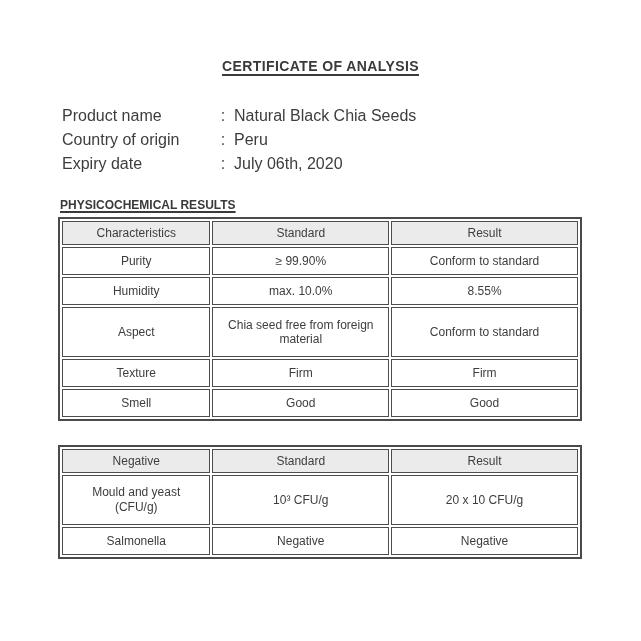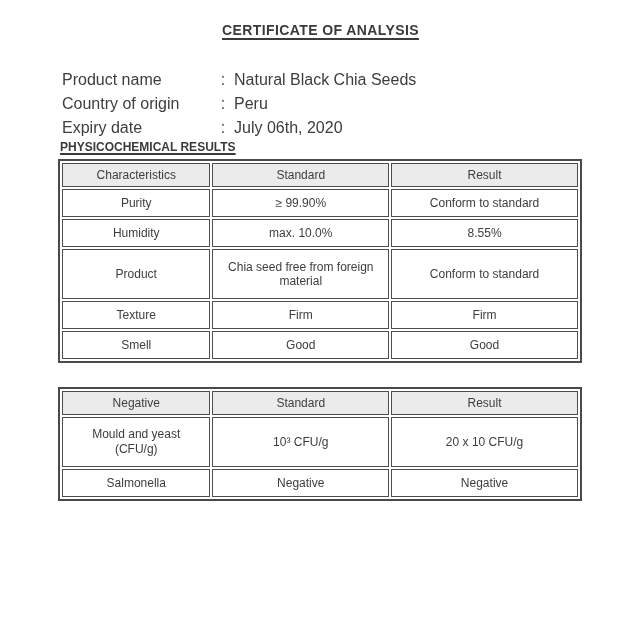--- a/index.html
+++ b/index.html
@@ -12,21 +12,21 @@
     width: 641px;
     height: 641px;
     background: #ffffff;
     font-family: "Liberation Sans", "DejaVu Sans", sans-serif;
     color: #3d3d3d;
     overflow: hidden;
     box-sizing: border-box;
   }
   .doc-title {
     margin: 0;
-    padding-top: 22px;
+    padding-top: 58px;
     text-align: center;
     font-size: 14px;
     font-weight: bold;
     letter-spacing: 0.4px;
     color: #3a3a3a;
     text-decoration: underline;
     text-underline-offset: 3px;
     text-decoration-thickness: 1.5px;
   }
   .info-block {
@@ -35,21 +35,21 @@
   }
   .info-row {
     display: flex;
     line-height: 24px;
   }
   .info-label { width: 150px; }
   .info-colon { width: 22px; text-align: center; color: #4a4a4a; }
   .info-value { }
 
   .section { margin-left: 58px; width: 524px; }
-  .section-phys  { }
+  .section-phys  { margin-top: 22px; }
   .section-micro { margin-top: 24px; }
 
   .section-heading {
     margin: 0 0 5px 2px;
     font-size: 12px;
     font-weight: bold;
     color: #3a3a3a;
     text-decoration: underline;
     text-underline-offset: 2px;
     text-decoration-thickness: 1.5px;
@@ -131,21 +131,21 @@
           <td>Purity</td>
           <td>≥ 99.90%</td>
           <td>Conform to standard</td>
         </tr>
         <tr>
           <td>Humidity</td>
           <td>max. 10.0%</td>
           <td>8.55%</td>
         </tr>
         <tr class="tall">
-          <td>Product</td>
+          <td>Aspect</td>
           <td>Chia seed free from foreign material</td>
           <td>Conform to standard</td>
         </tr>
         <tr>
           <td>Texture</td>
           <td>Firm</td>
           <td>Firm</td>
         </tr>
         <tr>
           <td>Smell</td>

